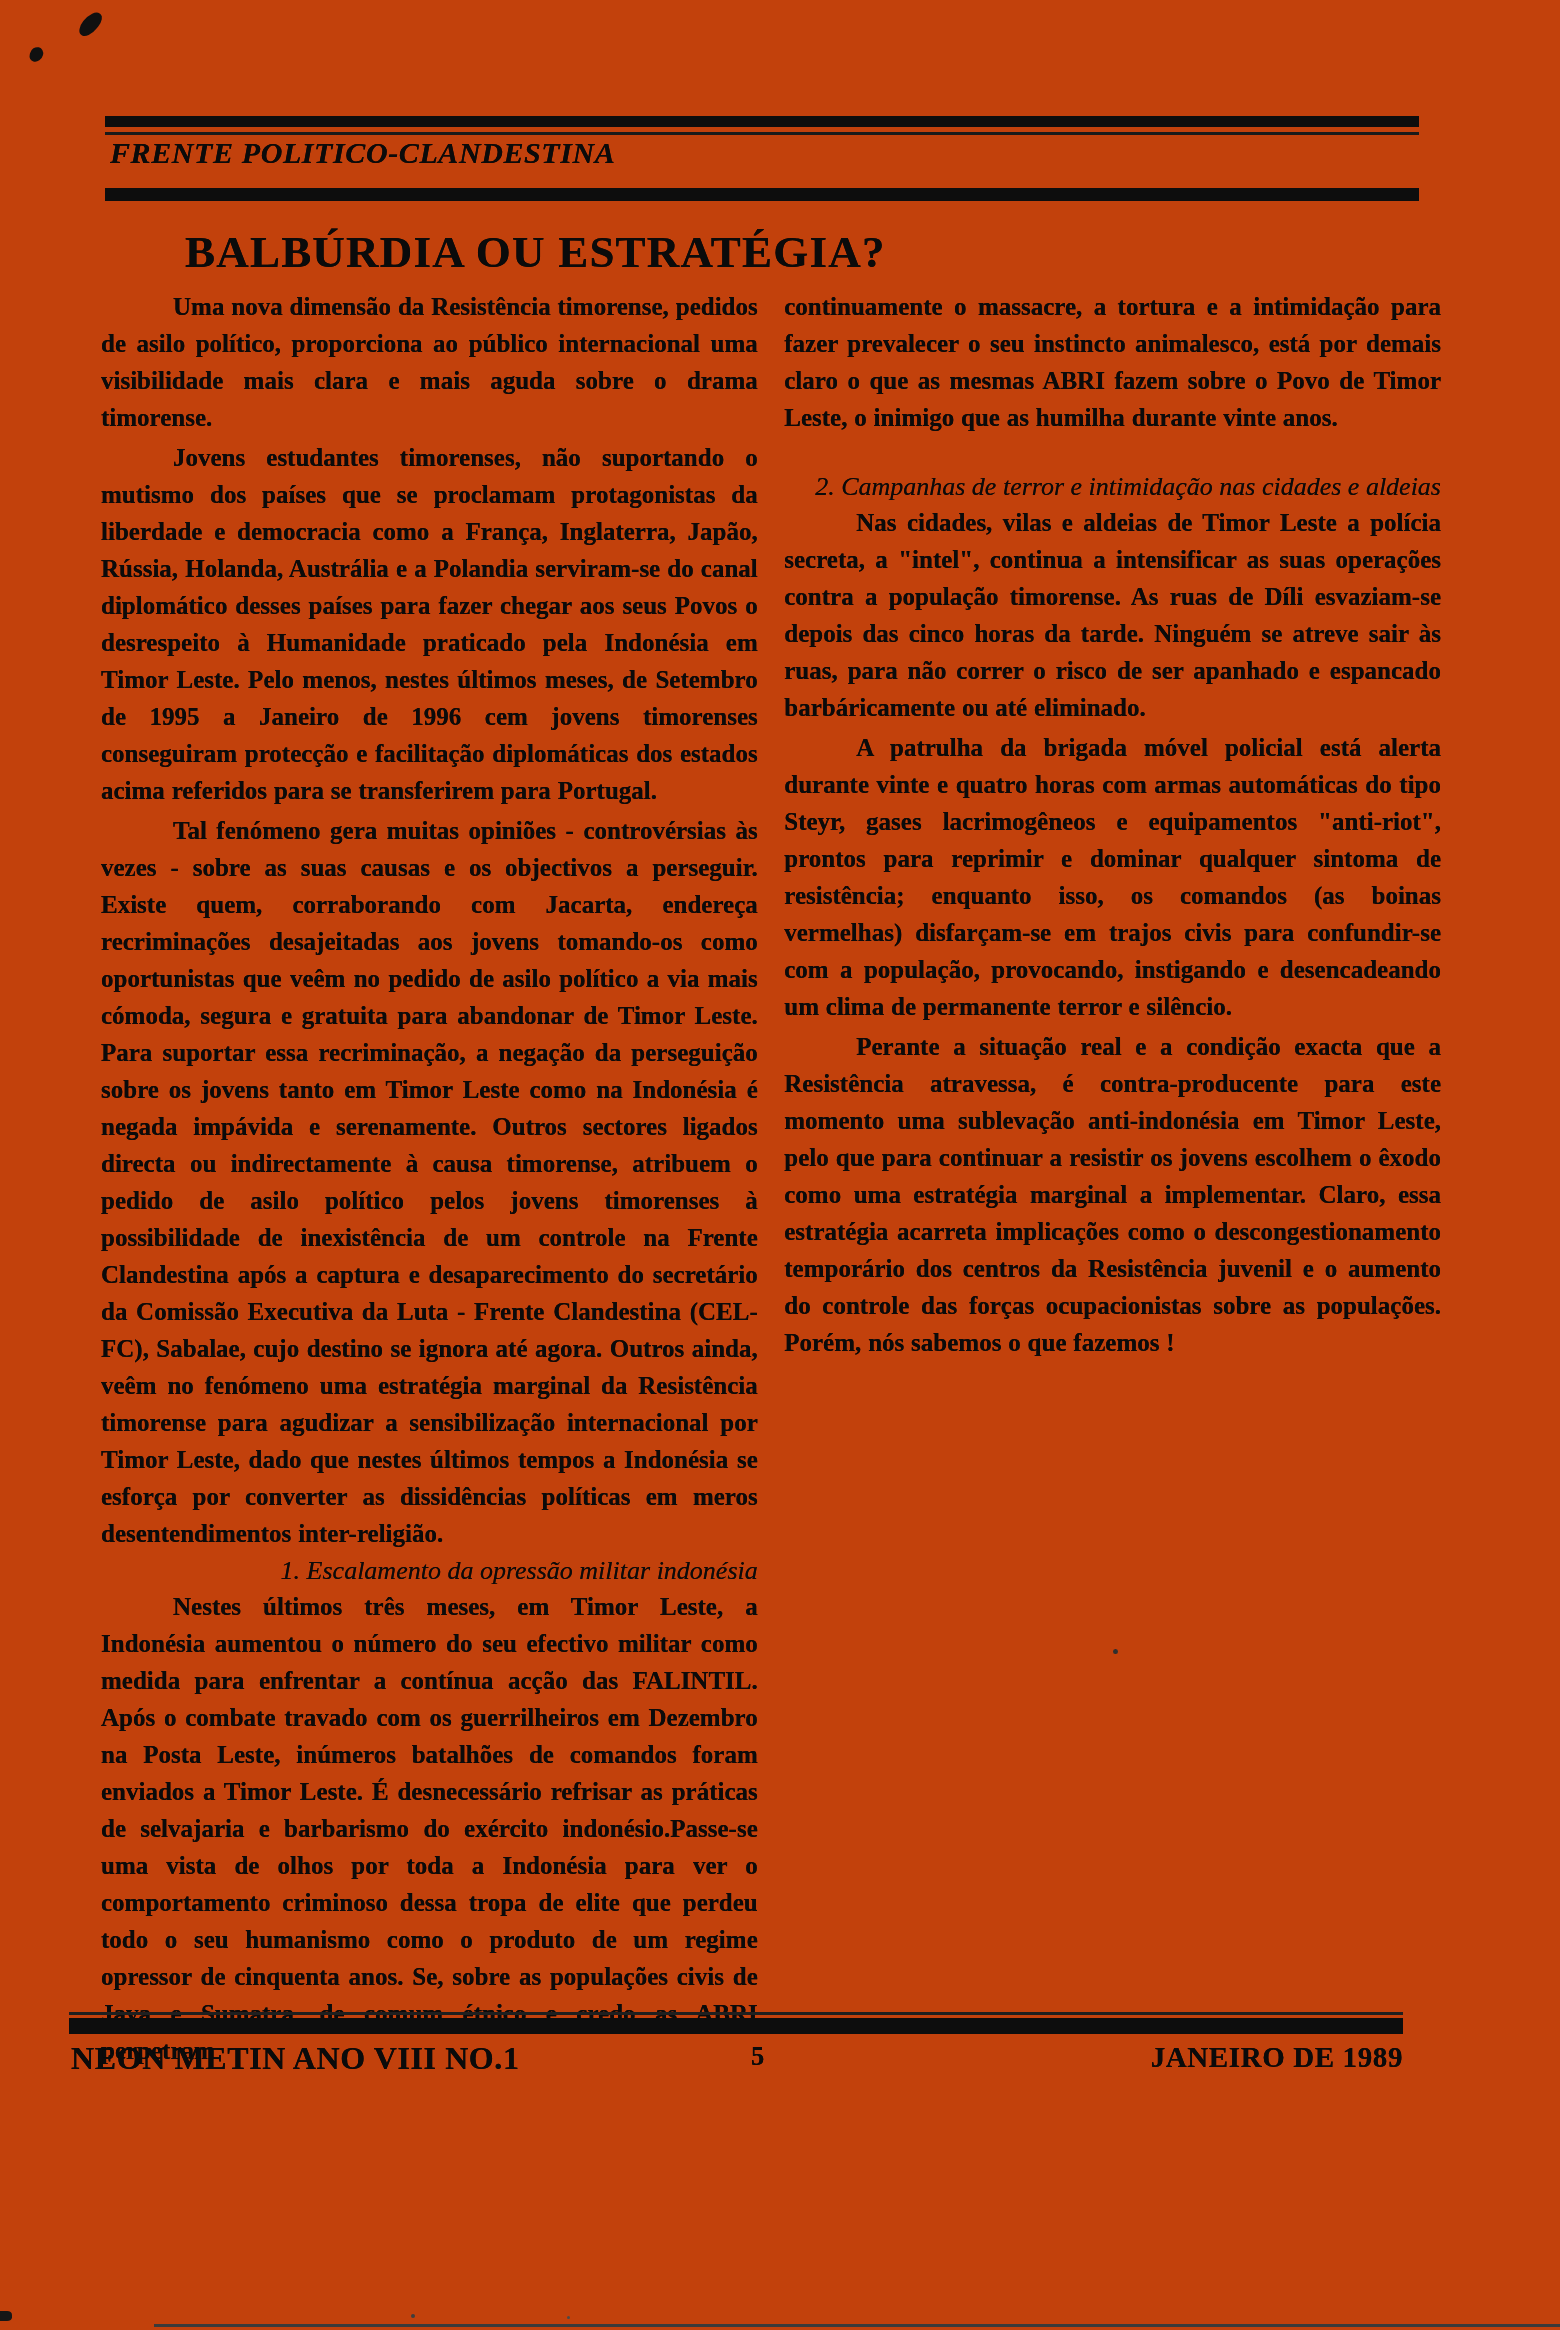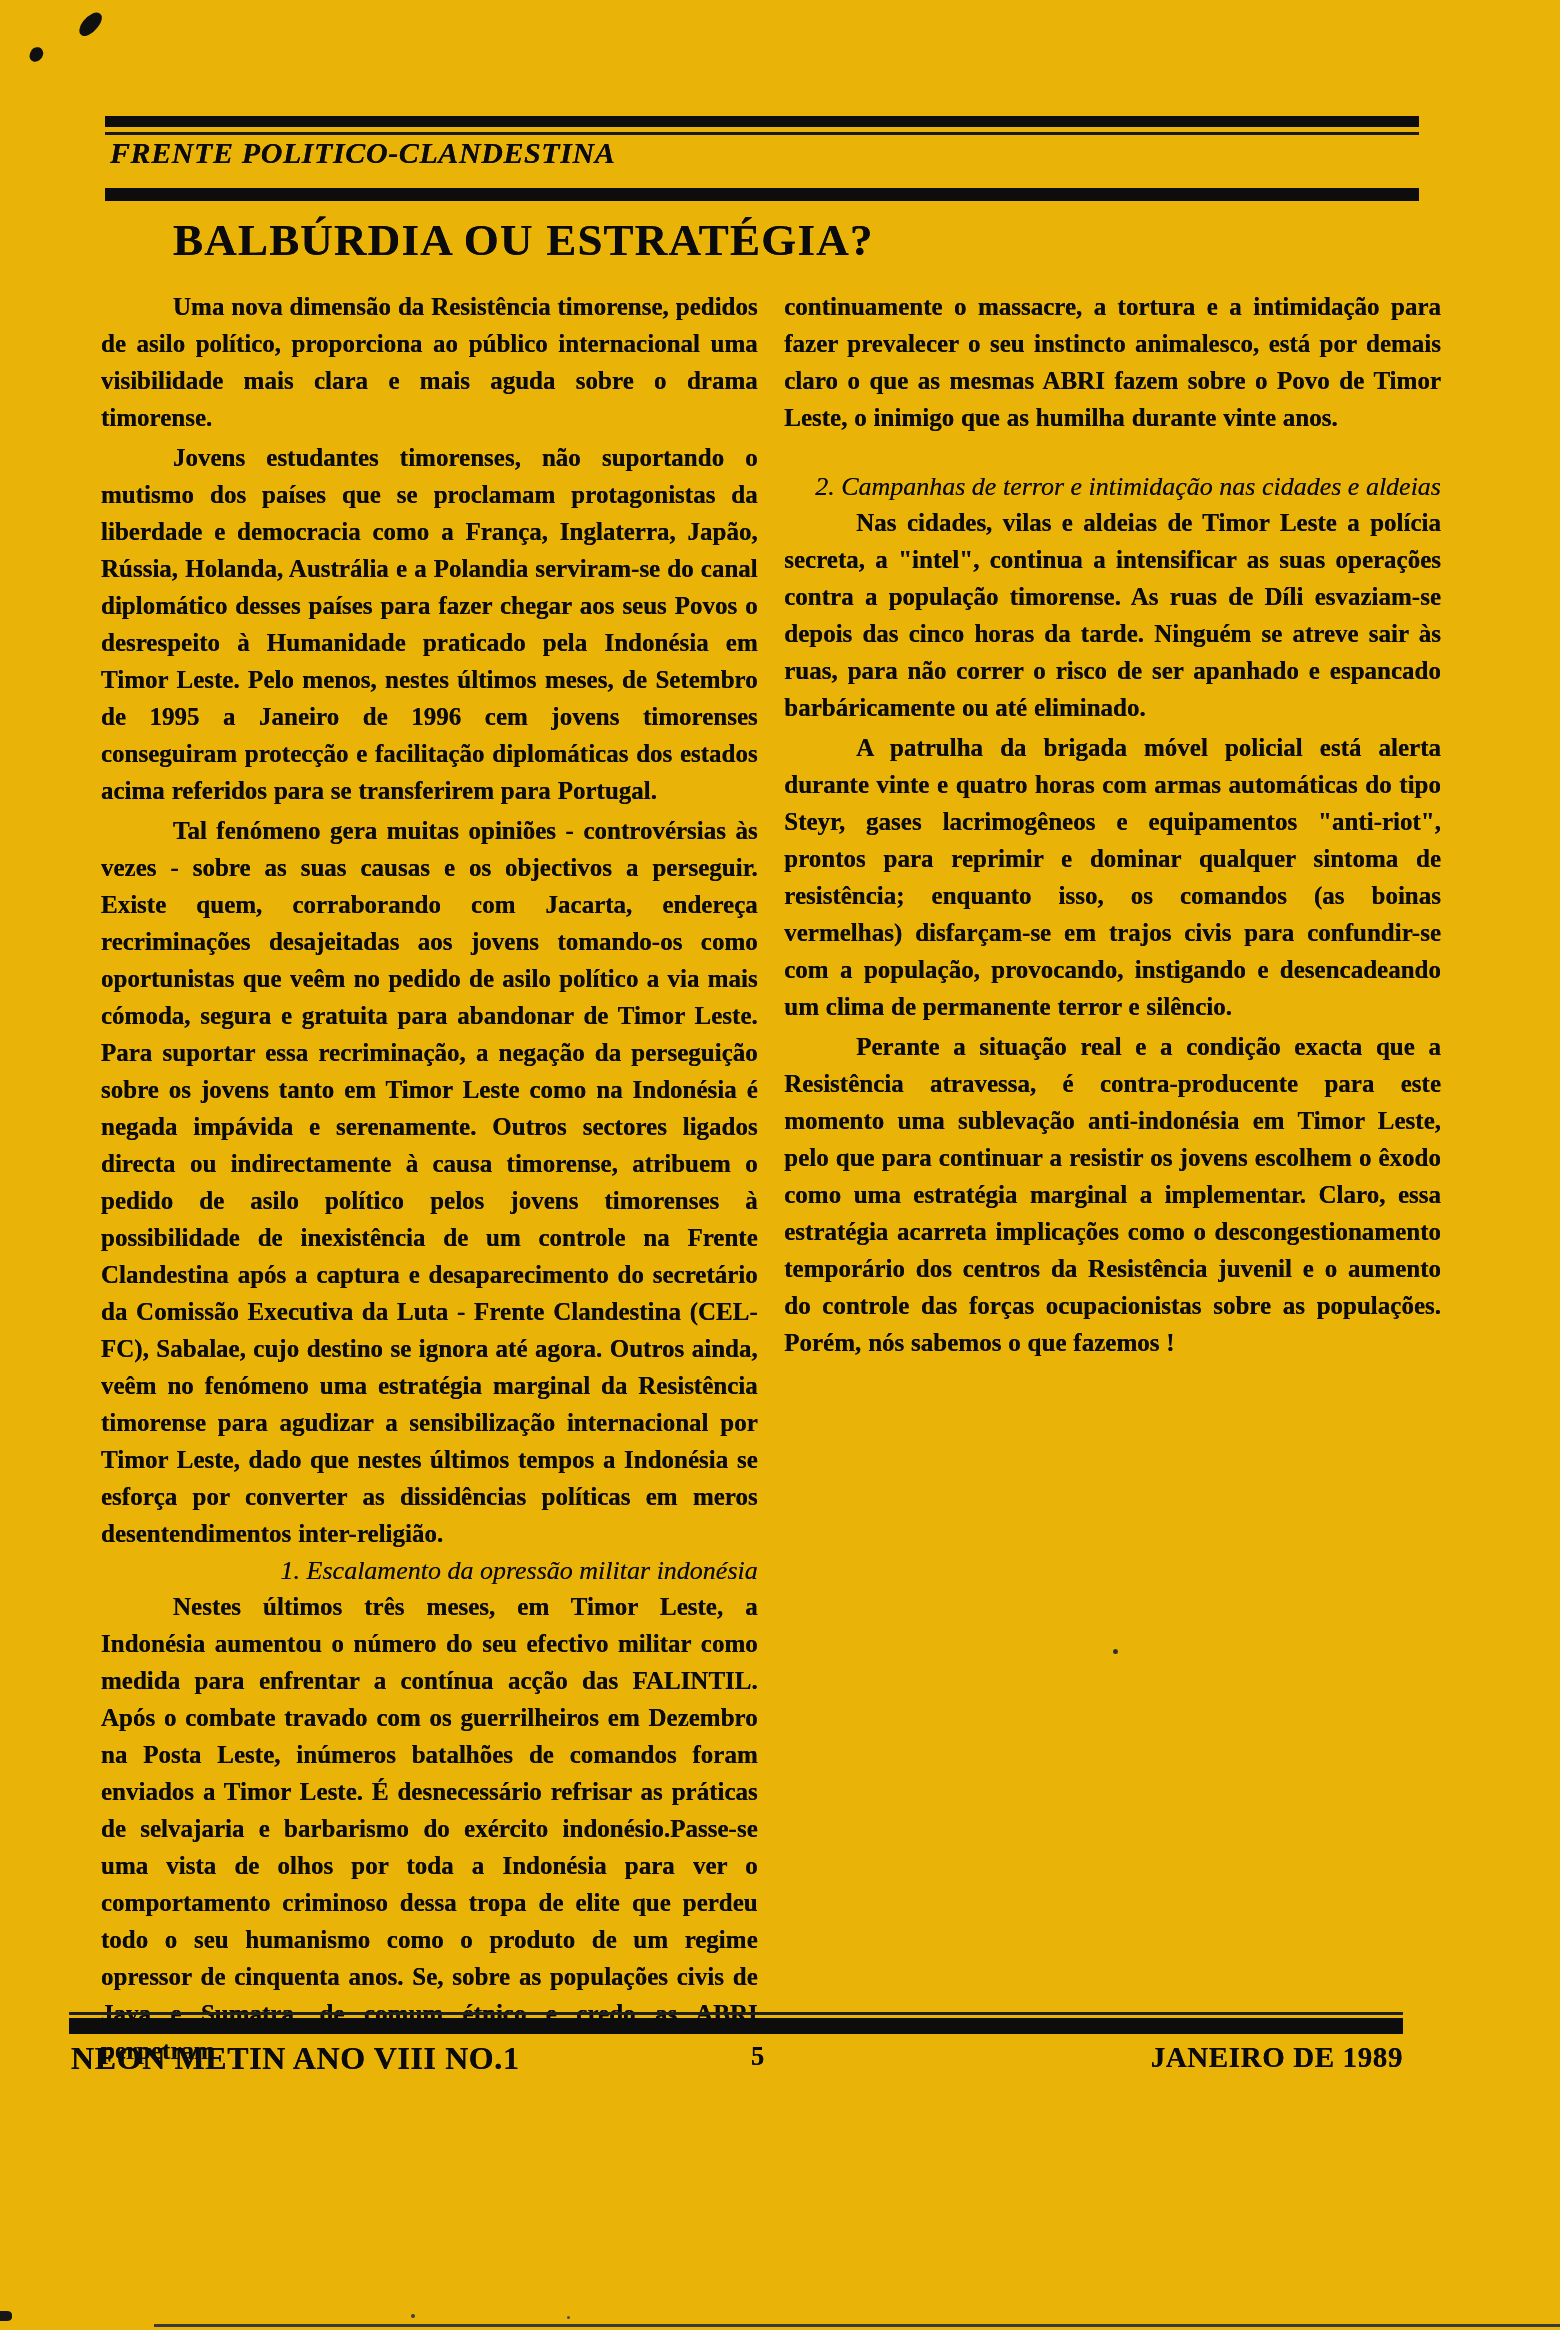--- a/index.html
+++ b/index.html
@@ -4,21 +4,21 @@
 <style>
   html, body {
     margin: 0;
     padding: 0;
     background: #ffffff;
   }
   .page {
     position: relative;
     width: 1561px;
     height: 2330px;
-    background: #eab308;
+    background: #c2410c;
     overflow: hidden;
     font-family: "Liberation Serif", serif;
     color: #0b0b0b;
   }
 
   
   .rule { position: absolute; background: #0d0d0d; }
   .rule-top-thick   { left: 105px;  top: 116px;  width: 1314px; height: 11.4px; }
   .rule-top-thin    { left: 105px;  top: 132px;  width: 1314px; height: 3px;  background:#1a1a1a; }
   .rule-kicker      { left: 105px;  top: 188px;  width: 1314px; height: 12.6px; }
@@ -33,21 +33,21 @@
     font-size: 30px;
     font-weight: 700;
     font-style: italic;
     letter-spacing: 0.6px;
     white-space: nowrap;
     text-shadow: 0 0 0.4px rgba(0,0,0,.85);
   }
   .title {
     position: absolute;
     left: 169px; top: 210px;
-    margin: 4px;
+    margin: 16px;
     font-size: 45px;
     font-weight: 700;
     letter-spacing: 1.2px;
     white-space: nowrap;
     text-shadow: 0 0 0.4px rgba(0,0,0,.85);
   }
 
   
   .columns {
     position: absolute;

